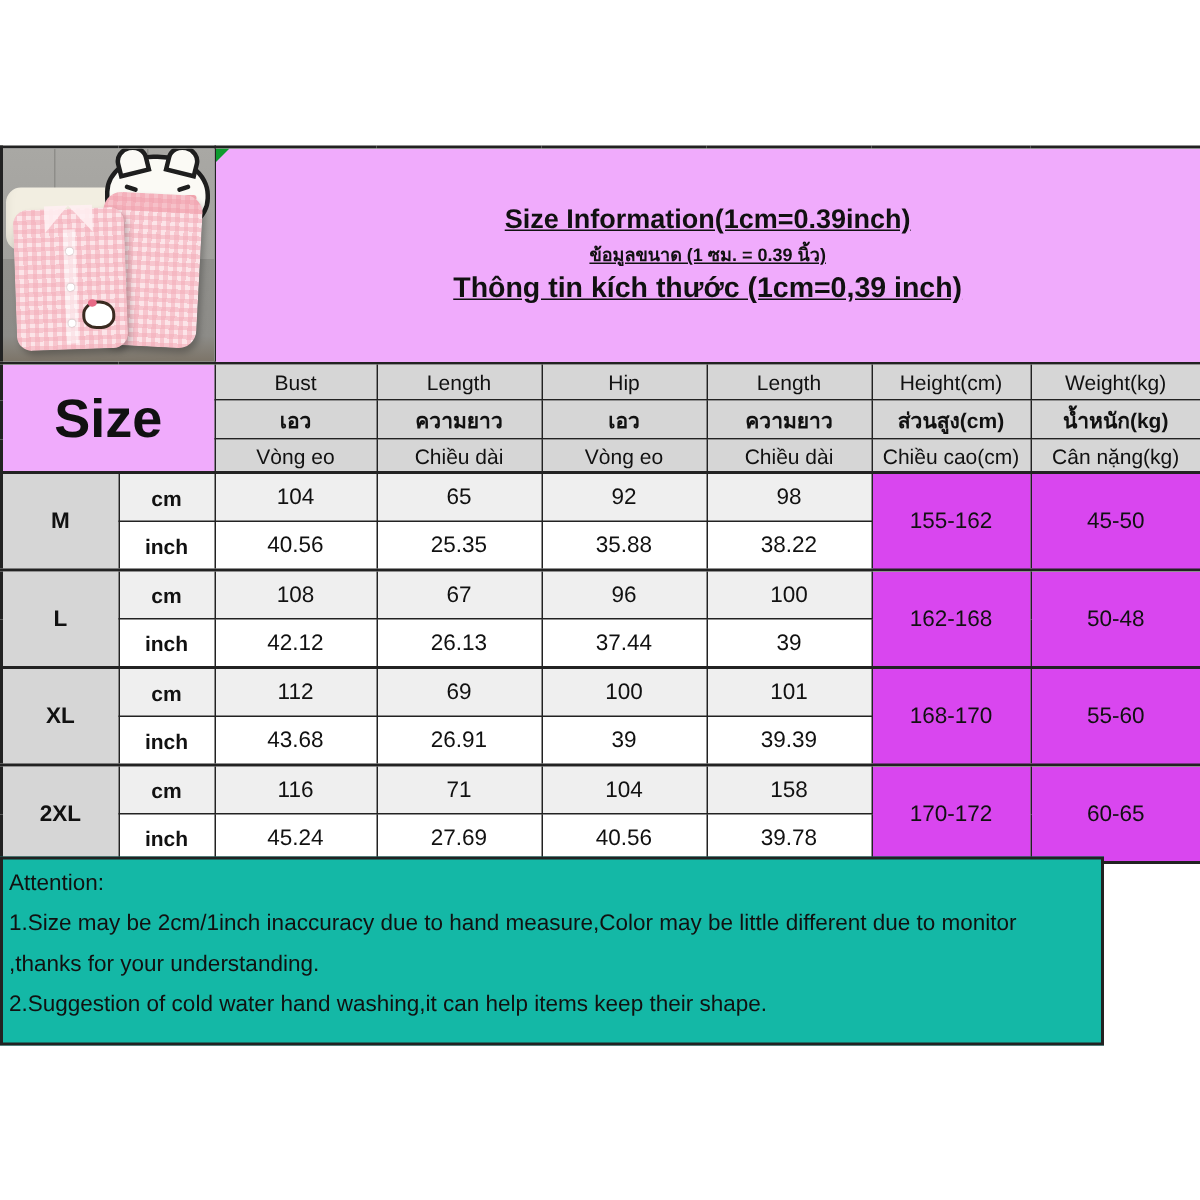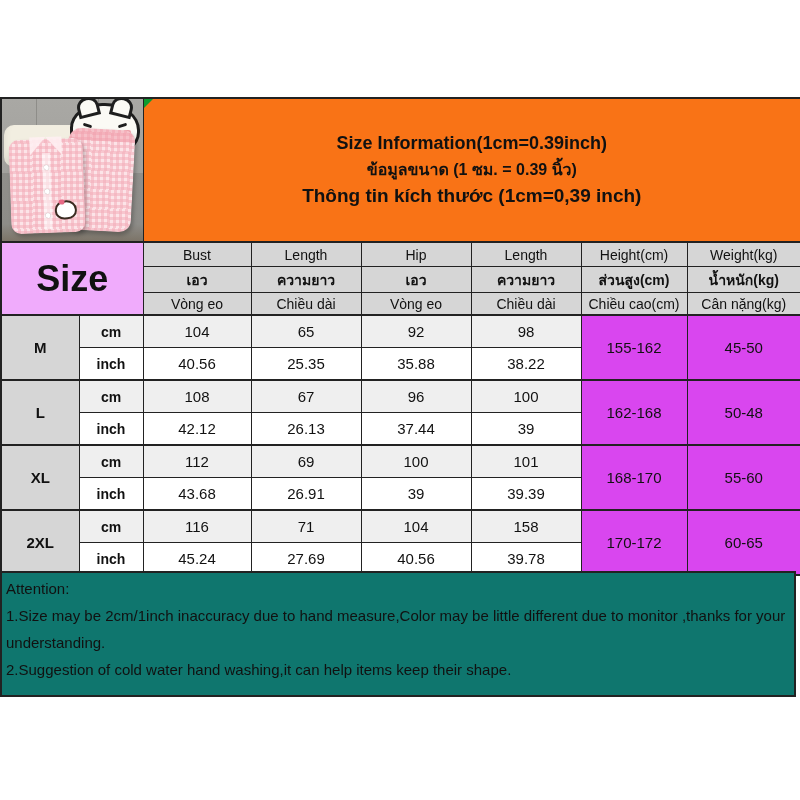--- a/index.html
+++ b/index.html
@@ -16,34 +16,34 @@
   tr.r-photo td{height:142px;}
   tr.r-h1 td{height:23px;}
   tr.r-h2 td{height:25px;}
   tr.r-h3 td{height:21px;}
   tr.r-data td{height:31px;}
 
   
   .size-table tr.grp td{border-top:2px solid #222;}
 
   
-  td.title-cell{background:#f97316;position:relative;white-space:normal;}
+  td.title-cell{background:#f0abfc;position:relative;white-space:normal;text-decoration:underline;}
   td.hdr{background:#d6d6d6;font-weight:normal;font-size:14px;}
   td.hdr-th{background:#d6d6d6;font-weight:bold;font-size:14px;}
   td.size-big{background:#f0abfc;font-weight:bold;font-size:36px;margin-top:48px;}
   td.size-lbl{background:#d6d6d6;font-weight:bold;font-size:15px;}
   td.unit{font-weight:bold;font-size:14px;}
   td.val{font-size:15px;}
   td.shade{background:#efefef;}
   td.range{background:#d946ef;font-size:15px;}
 
   .title-wrap{display:flex;flex-direction:column;justify-content:center;
        align-items:center;height:100%;gap:3px;}
   .t1{font-weight:bold;font-size:18px;}
-  .t2{font-weight:bold;font-size:16px;}
+  .t2{font-weight:bold;font-size:12px;}
   .t3{font-weight:bold;font-size:19px;}
   .corner-tri{position:absolute;left:0;top:0;width:0;height:0;
        border-top:9px solid #0e9b2f;border-right:9px solid transparent;}
 
   
   td.photo-cell{padding:0;}
   .photo{position:relative;width:100%;height:142px;overflow:hidden;
        background:linear-gradient(180deg,#a9a8a4 0%,#a2a19d 52%,#908f8b 52%,#8d8c88 88%,#7c7468 100%);}
   .seam{position:absolute;top:0;width:1px;height:46px;background:#8e8d89;}
   .pillow{position:absolute;left:2px;top:26px;width:104px;height:42px;
@@ -76,22 +76,22 @@
   .pj-shorts{position:absolute;right:10px;top:30px;width:66px;height:102px;
        border-radius:12px;transform:rotate(3deg);box-shadow:2px 3px 4px rgba(0,0,0,.25);}
   .waist{position:absolute;left:0;top:0;width:100%;height:12px;
        background:rgba(240,150,165,.45);border-radius:12px 12px 0 0;}
   .patch{position:absolute;left:44px;top:62px;width:18px;height:15px;background:#fff;
        border:2px solid #3a2a20;border-radius:48% 48% 44% 44%;}
   .patch:before{content:"";position:absolute;left:2px;top:-3px;width:6px;height:5px;
        background:#e76a86;border-radius:50%;}
 
   
-  .attention{position:absolute;left:0;top:571px;width:796px;height:126px;
-       border:2px solid #222;background:#0f766e;padding:2px 4px;box-sizing:border-box;
+  .attention{position:absolute;left:0;top:571px;width:736px;height:126px;
+       border:2px solid #222;background:#14b8a6;padding:2px 4px;box-sizing:border-box;
        font-size:15px;line-height:27px;text-align:left;}
 </style>
 </head>
 <body>
 
 <div class="sheet">
   <table class="size-table">
     <colgroup>
       <col style="width:78px">
         <col style="width:64px">

